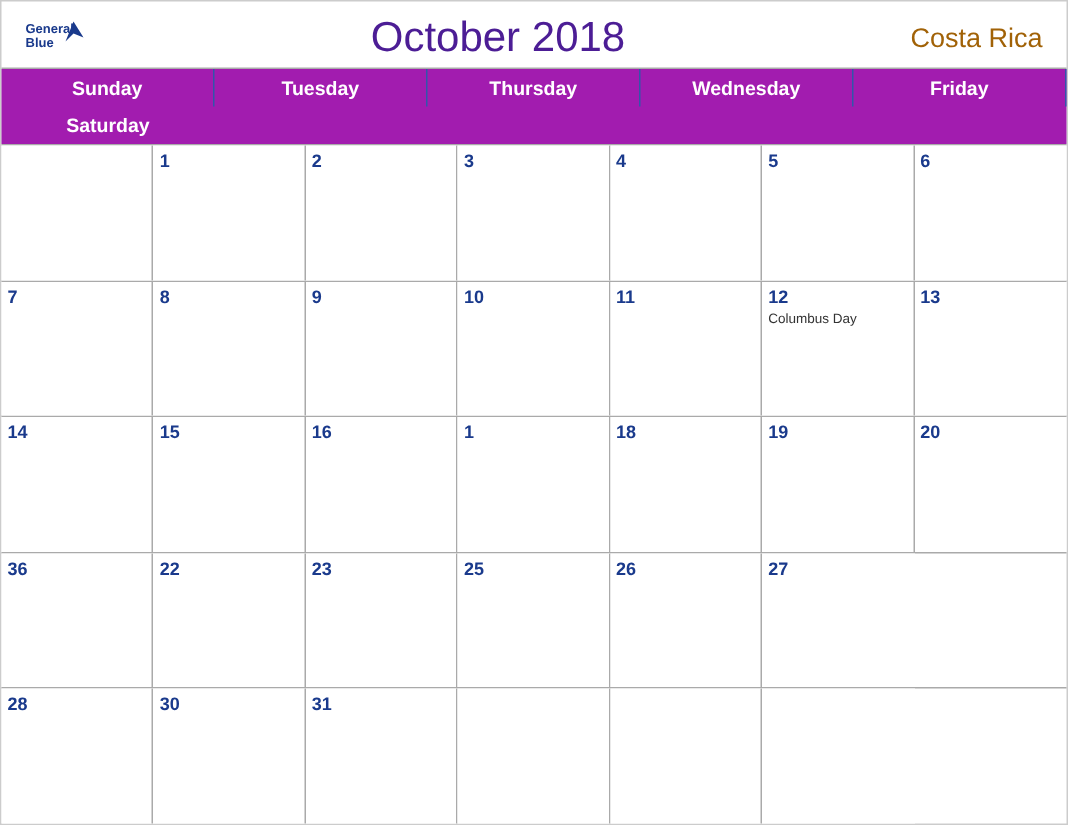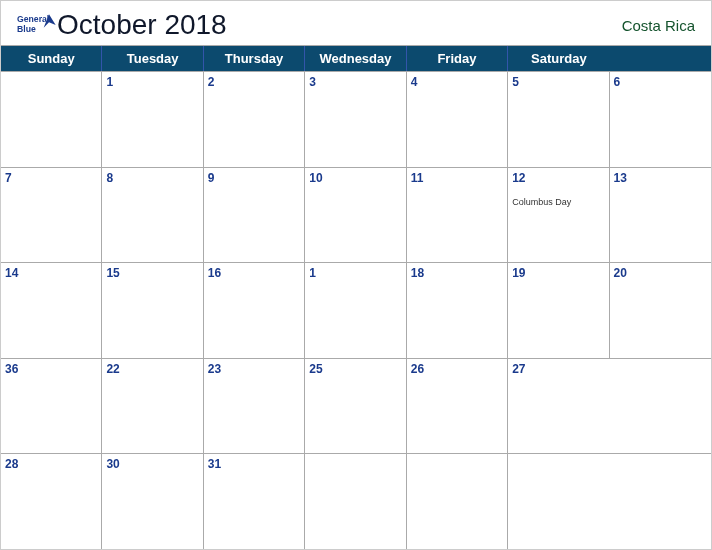--- a/index.html
+++ b/index.html
@@ -28,41 +28,41 @@
       display: flex;
       flex-direction: column;
       align-items: flex-start;
     }
     .logo-icon {
       width: 40px;
       height: 28px;
     }
     .month-title {
       font-size: 28px;
-      color: #0f172a;
+      color: #4c1d95;
       font-weight: normal;
-      text-align: left;
+      text-align: center;
       flex: 1;
     }
     .country-name {
-      font-size: 15px;
-      color: #14532d;
+      font-size: 18px;
+      color: #a16207;
       text-align: right;
       min-width: 80px;
     }
     .calendar-grid {
       flex: 1;
       display: flex;
       flex-direction: column;
       border-top: 1px solid #aaa;
     }
     .day-headers {
       display: grid;
-      grid-template-columns: repeat(7, 1fr);
-      background: #0c4a6e;
+      grid-template-columns: repeat(5, 1fr);
+      background: #a21caf;
     }
     .day-header {
       color: #fff;
       text-align: center;
       font-size: 13px;
       font-weight: bold;
       padding: 5px 0;
       border-right: 1px solid #3355aa;
     }
     .day-header:last-child {
@@ -95,21 +95,21 @@
       display: block;
       line-height: 1.4;
     }
     .day-cell.empty {
       background: #fff;
     }
     .event-label {
       font-size: 9px;
       color: #333;
       display: block;
-      margin-top: 11px;
+      margin-top: 1px;
       line-height: 1.2;
     }
   </style>
 </head>
 <body>
 
 <div class="calendar-container">
   <div class="calendar-header">
     <div class="logo-area">
       <svg class="logo-icon" viewBox="0 0 60 36" xmlns="http://www.w3.org/2000/svg">

